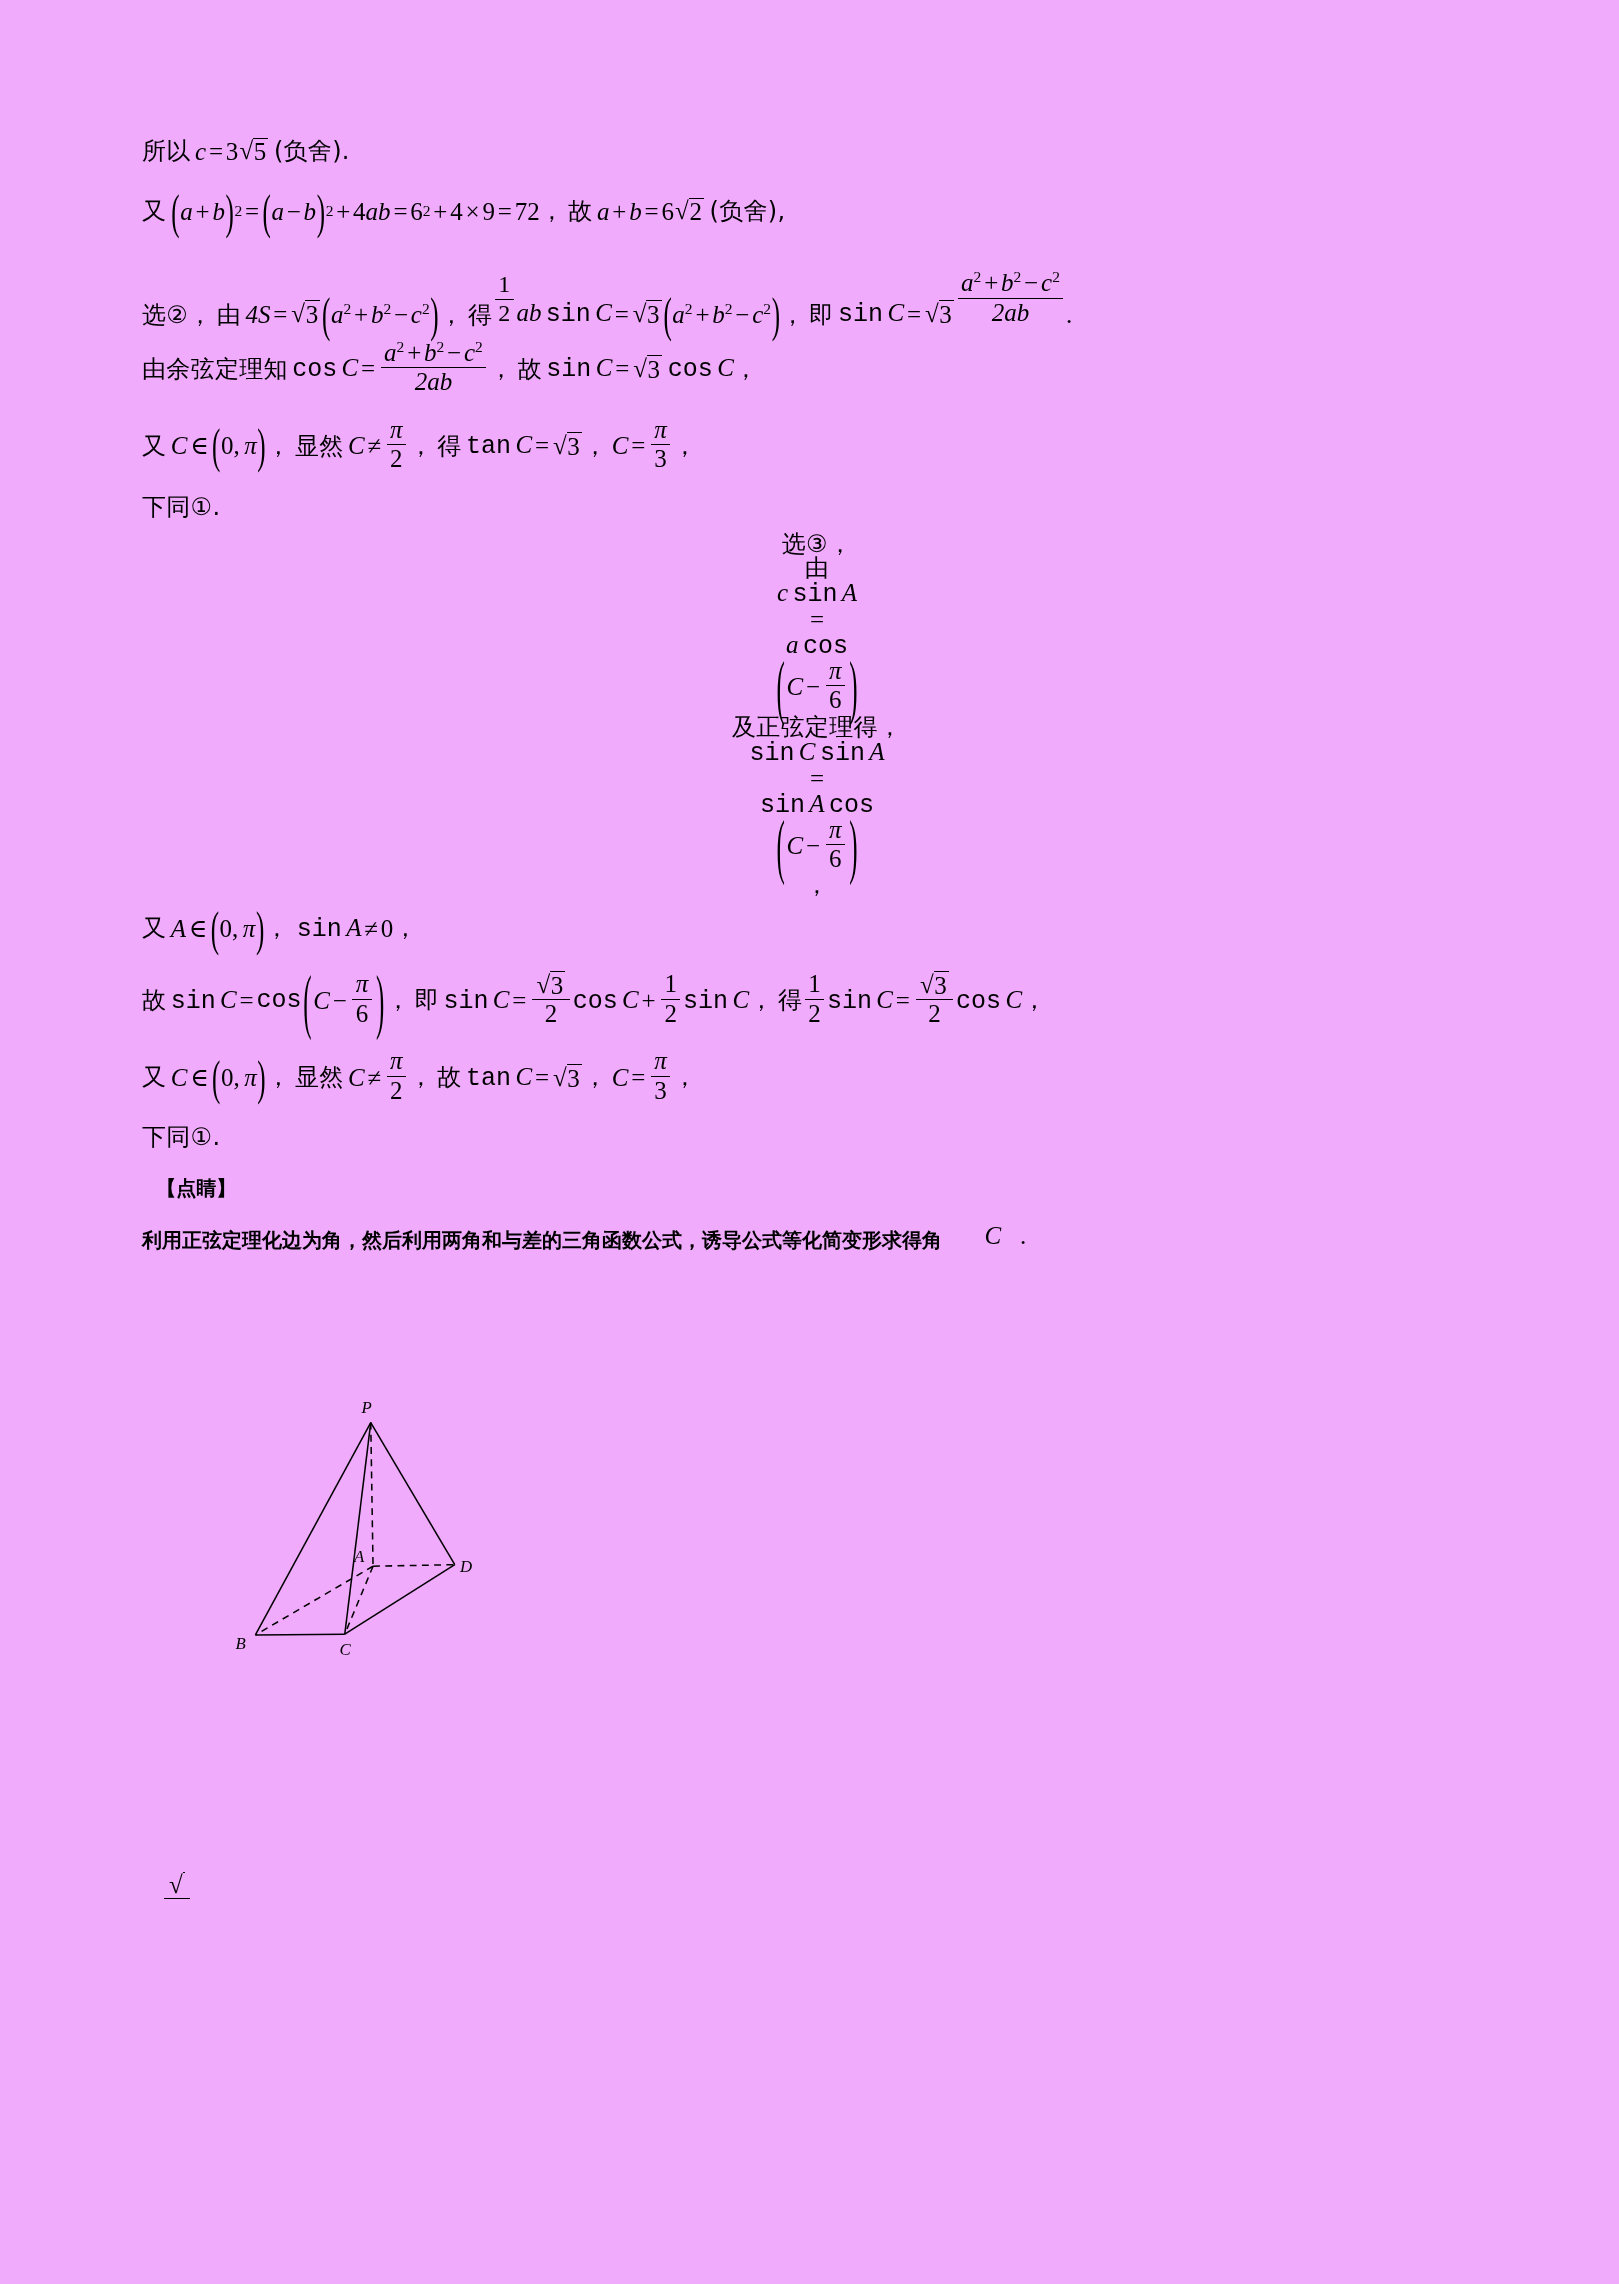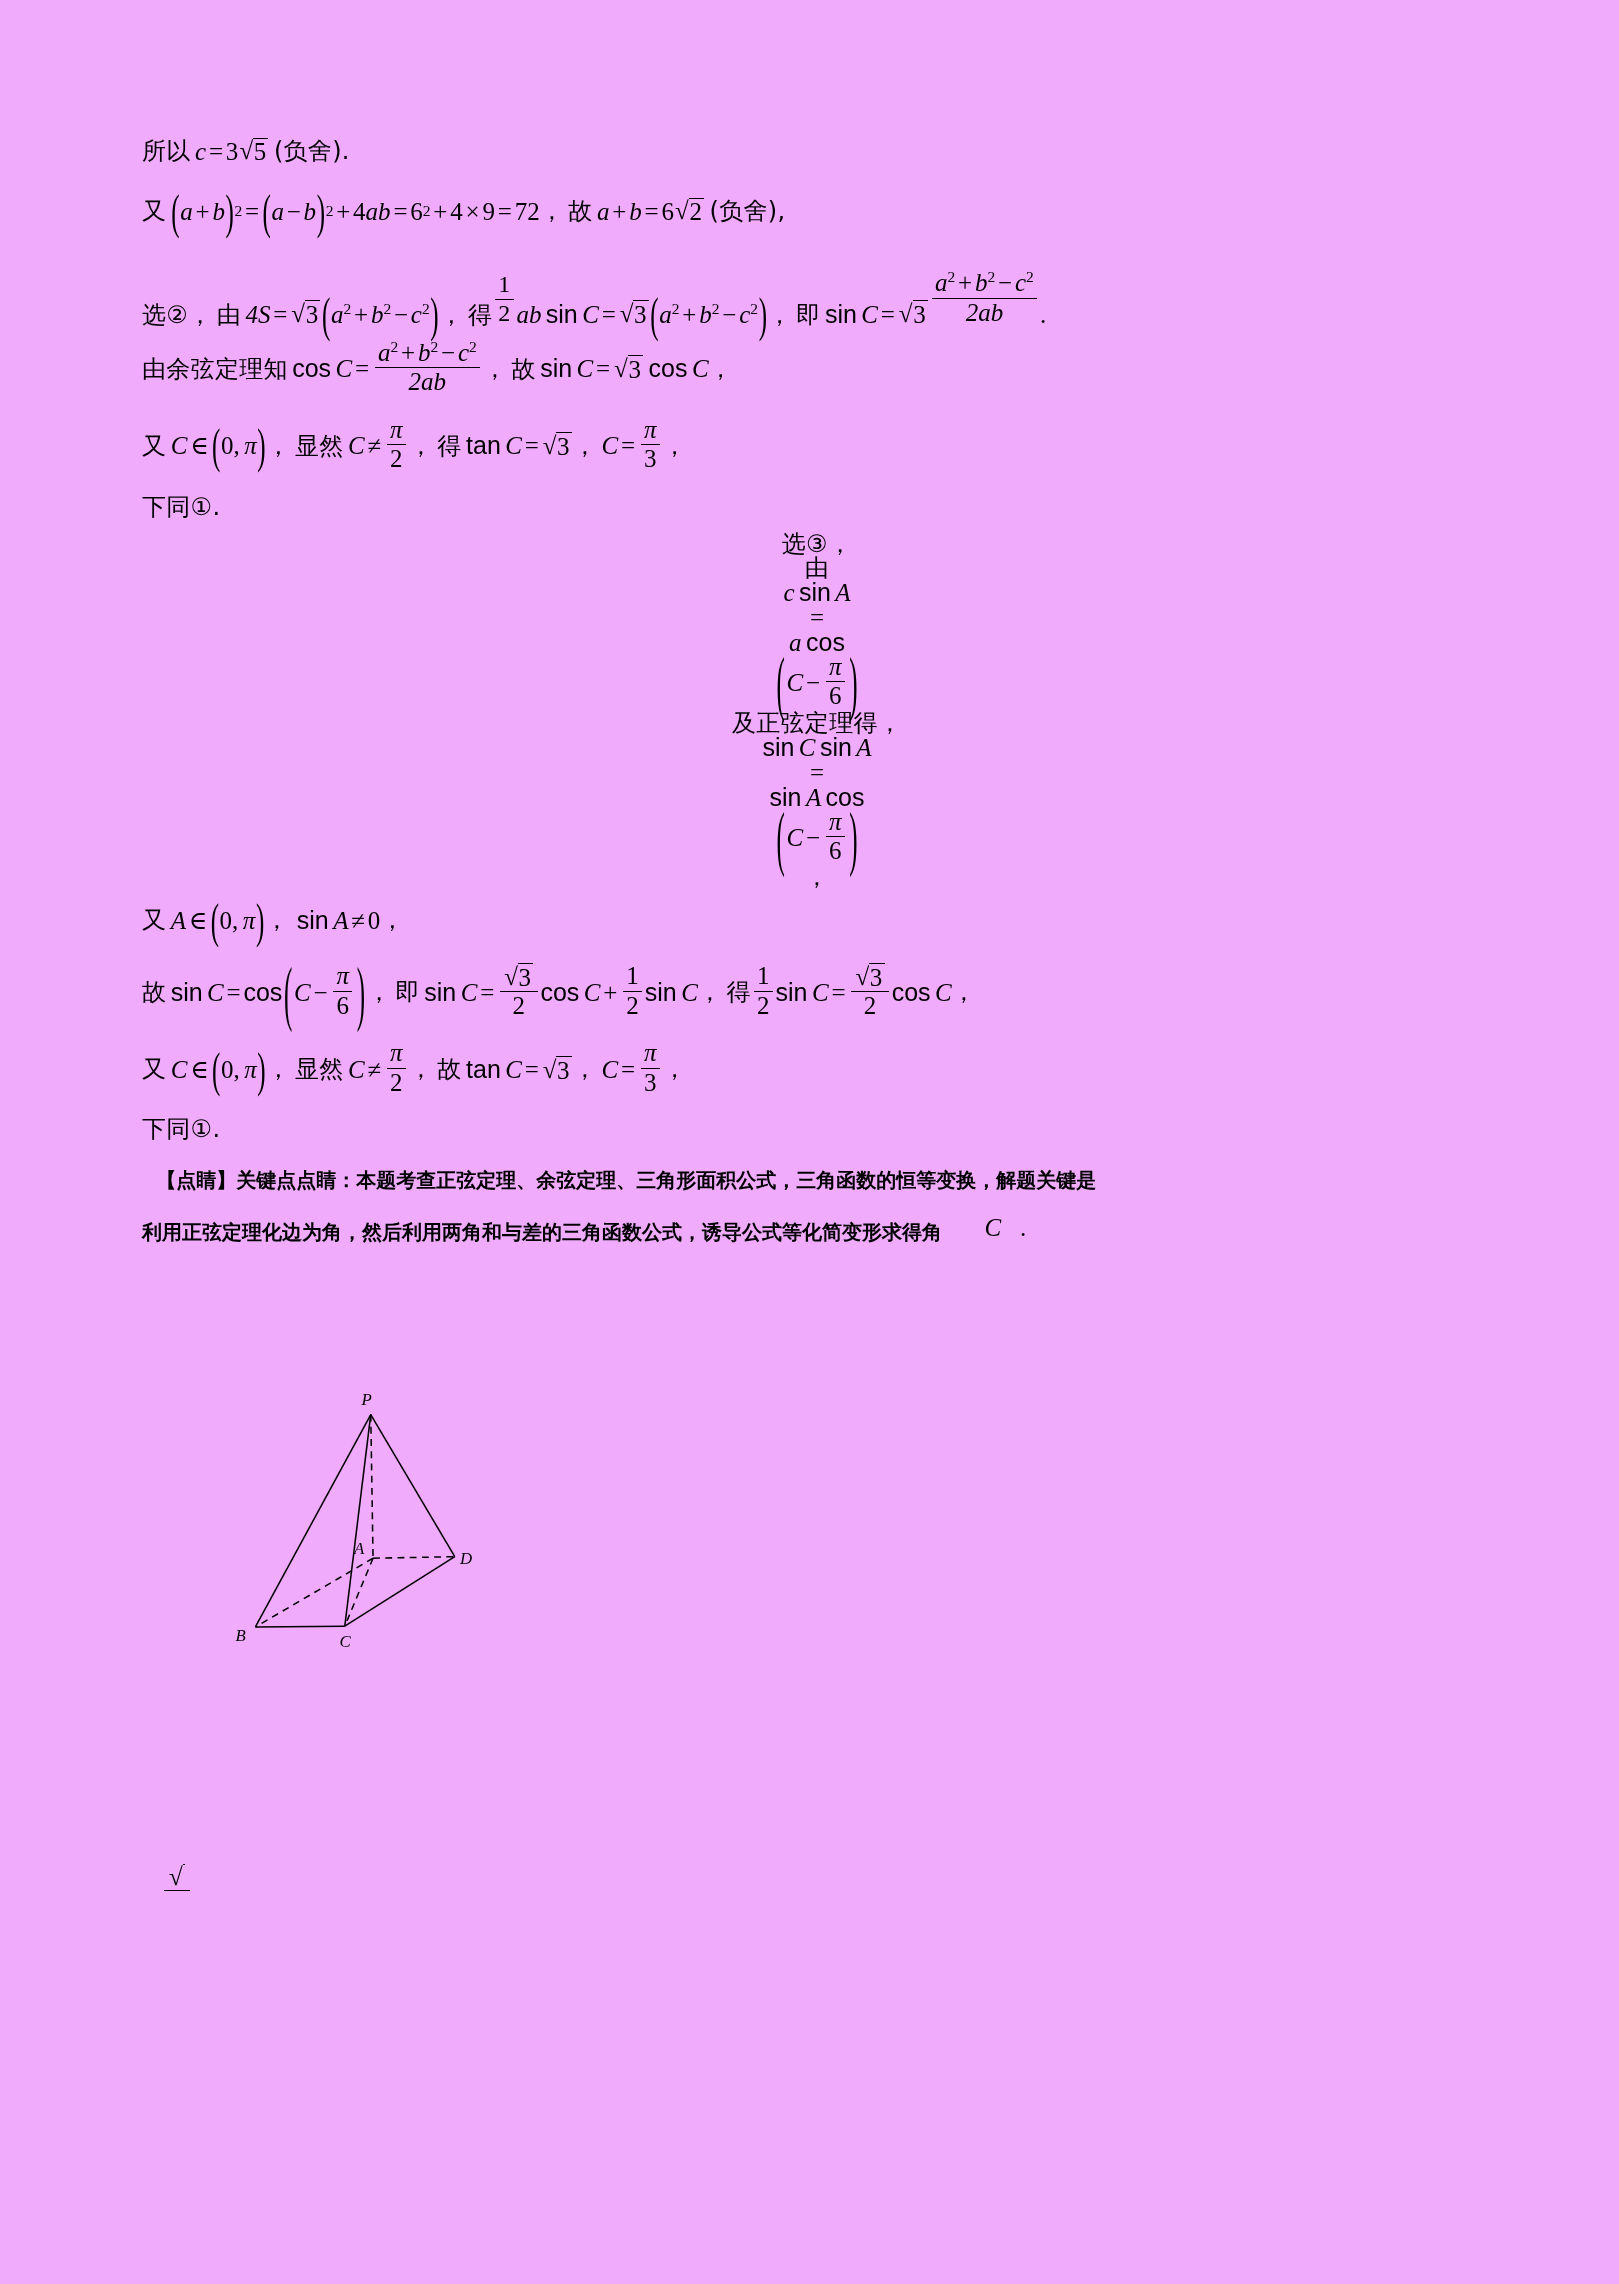--- a/index.html
+++ b/index.html
@@ -67,21 +67,21 @@
     font-style: normal;
     font-size: 25px;
   }
   .op {
     font-family: "Liberation Serif", "DejaVu Serif", serif;
     font-style: normal;
     font-size: 25px;
     padding: 0 2.8px;
   }
   .fn {
-    font-family: Liberation Sans, sans-serif;
+    font-family: Liberation Mono, monospace;
     font-style: normal;
     font-size: 25px;
   }
   .supn {
     font-size: 0.62em;
     vertical-align: super;
     font-style: normal;
     line-height: 0;
   }
   .blue {
@@ -598,21 +598,20 @@
       </span>
       <span class="cn">，</span>
     </div>
 
     <div class="line" style="min-height:47px;">
       <span class="cn">下同①.</span>
     </div>
 
     <div class="para" style="min-height:48px;padding-left:14.3px;">
       <span class="cn-b">【点睛】</span>
-      <span class="cn-b">关键点点睛：本题考查正弦定理、余弦定理、三角形面积公式，三角函数的恒等变换，解题关键是</span>
     </div>
     <div class="para" style="min-height:55px;gap:19px;">
       <span class="cn-b">利用正弦定理化边为角，然后利用两角和与差的三角函数公式，诱导公式等化简变形求得角</span>
       <span class="sp-s"></span>
       <span class="mi">C</span>
       <span class="mn">.</span>
     </div>
 
     <div class="para" style="min-height:57px;padding-left:2.2px;">
       <span class="mn"></span>

